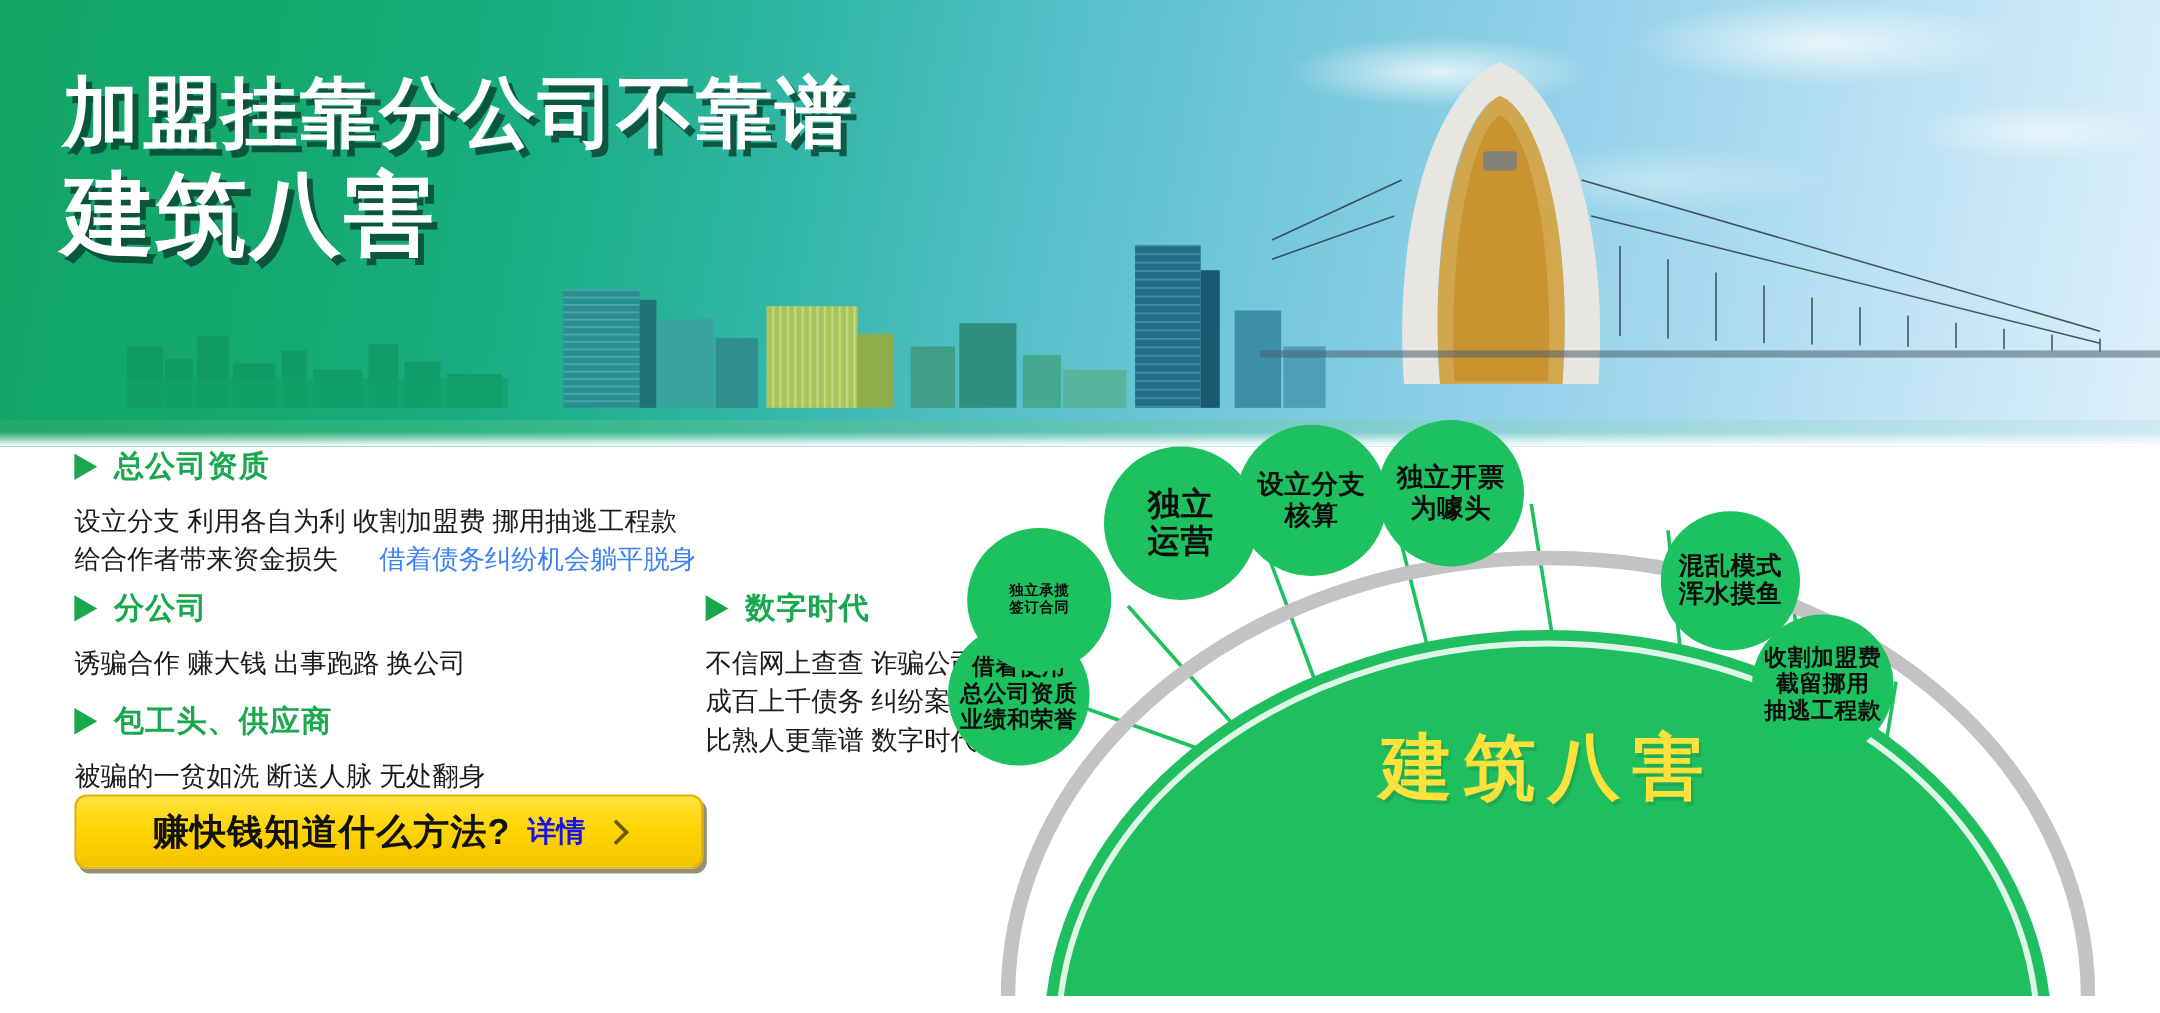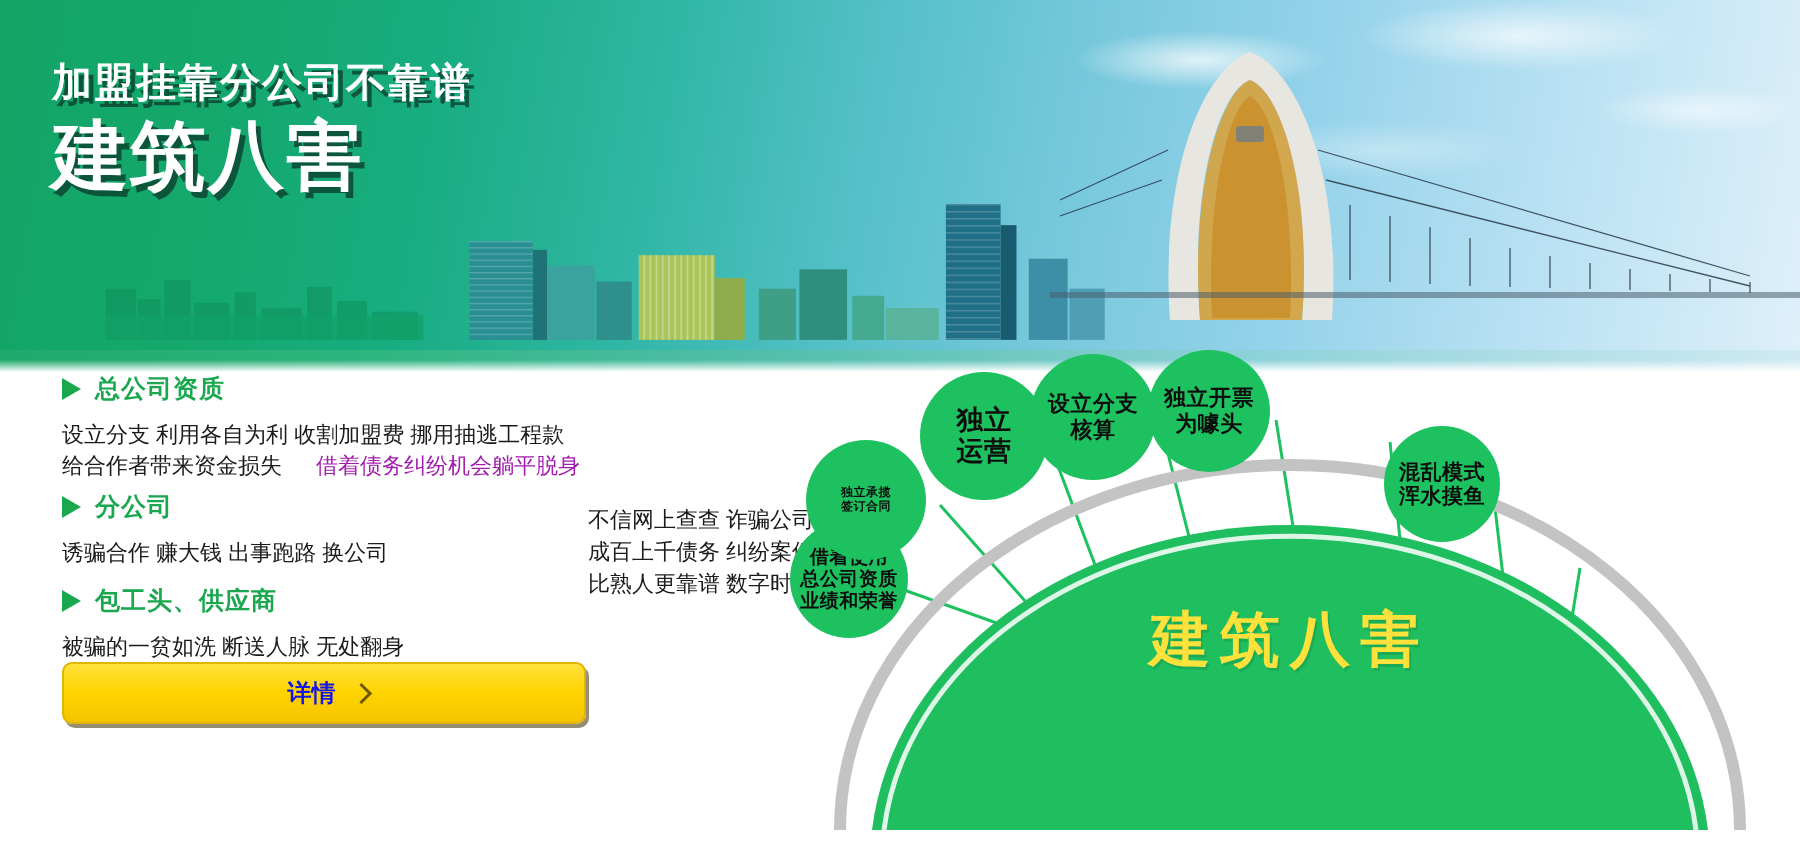--- a/index.html
+++ b/index.html
@@ -38,34 +38,34 @@
     position: absolute; left: 0; bottom: 0; width: 1800px; height: 12px;
     background: linear-gradient(180deg, rgba(255,255,255,0), #ffffff);
   }
 
   .headline { position: absolute; left: 52px; top: 62px; z-index: 6; }
   .headline .l1, .headline .l2 {
     color: #ffffff; font-weight: 700; letter-spacing: 2px;
     text-shadow: 5px 6px 0 rgba(10,70,50,.85);
     white-space: nowrap; line-height: 1.02;
   }
-  .headline .l1 { font-size: 40px; }
+  .headline .l1 { font-size: 64px; }
   .headline .l2 { font-size: 76px; margin-top: 14px; }
 
   
   .content { position: absolute; left: 0; top: 372px; width: 900px; height: 472px; }
   .sec { position: absolute; }
   .sec-head { display: flex; align-items: center; gap: 14px; }
   .tri {
     width: 0; height: 0; border-left: 19px solid #1aa84f;
     border-top: 11px solid transparent; border-bottom: 11px solid transparent;
   }
   .sec-title { color: #1aa84f; font-size: 25px; font-weight: 700; letter-spacing: 1px; }
   .sec-body { margin-top: 14px; color: #1b1b1b; font-size: 22px; line-height: 1.42; white-space: nowrap; }
-  .sec-body .g { color: #a21caf; }
+  .sec-body .g { color: #3b82f6; }
   .sp2 { display: inline-block; width: 34px; }
 
   .s1 { left: 62px; top: 0px; }
   .s2 { left: 62px; top: 118px; }
   .s3 { left: 62px; top: 212px; }
   .s4 { left: 588px; top: 118px; }
   .s4 .sec-body { line-height: 1.45; }
 
   .cta {
     position: absolute; left: 62px; top: 290px;
@@ -235,28 +235,33 @@
       <div class="sec-head">
         <div class="tri"></div>
         <div class="sec-title">包工头、供应商</div>
       </div>
       <div class="sec-body">
         <div>被骗的一贫如洗  断送人脉  无处翻身</div>
       </div>
     </div>
 
     <div class="sec s4">
+      <div class="sec-head">
+        <div class="tri"></div>
+        <div class="sec-title">数字时代</div>
+      </div>
       <div class="sec-body">
         <div>不信网上查查 诈骗公司</div>
         <div>成百上千债务 纠纷案件</div>
         <div>比熟人更靠谱 数字时代</div>
       </div>
     </div>
 
     <div class="cta">
+      <div class="t1">赚快钱知道什么方法?</div>
       <div class="t2">详情</div>
       <div class="chev"></div>
     </div>
   </div>
 
   <div class="diagram">
 
     <svg width="1020" height="514" viewBox="0 0 1020 514">
 
       <g stroke="#1ec15f" stroke-width="3" fill="none">
@@ -315,15 +320,22 @@
     </div>
 
 
     <div class="bubble" style="left:604px; top:96px; width:116px; height:116px; font-size:21px;">
       <span>
         <i style="font-style:normal; display:block;">混乱模式</i>
         <i style="font-style:normal; display:block;">浑水摸鱼</i>
       </span>
     </div>
 
+    <div class="bubble" style="left:680px; top:182px; width:118px; height:118px; font-size:19px;">
+      <span>
+        <i style="font-style:normal; display:block;">收割加盟费</i>
+        <i style="font-style:normal; display:block;">截留挪用</i>
+        <i style="font-style:normal; display:block;">抽逃工程款</i>
+      </span>
+    </div>
 
   </div>
 </div>
 
 </body></html>

